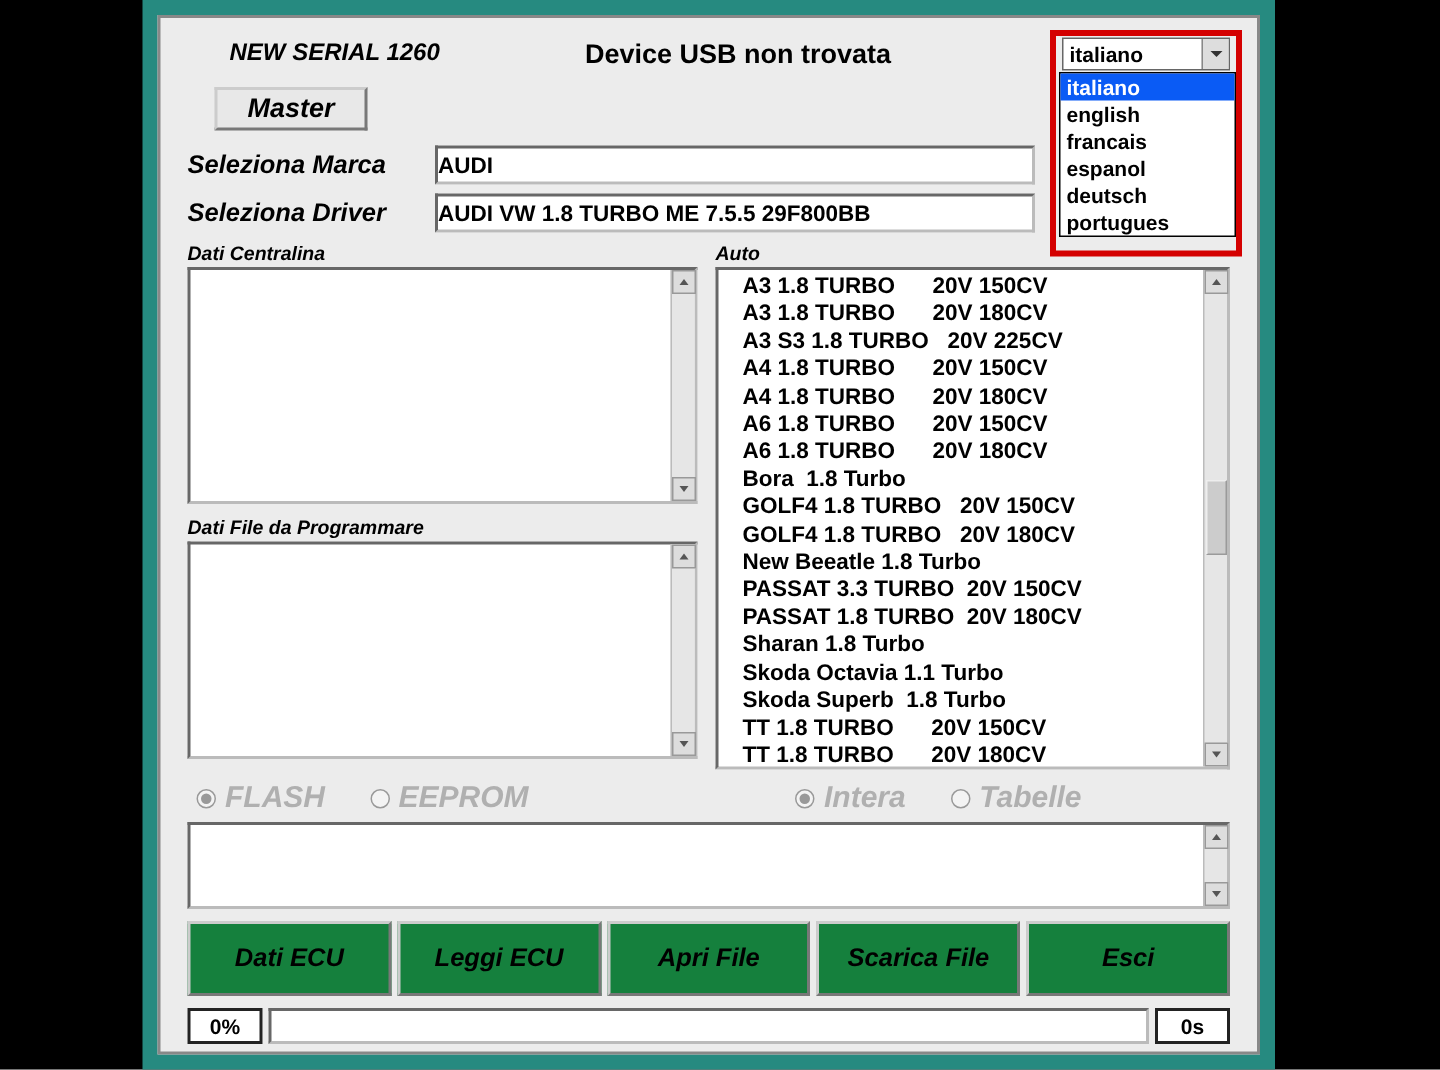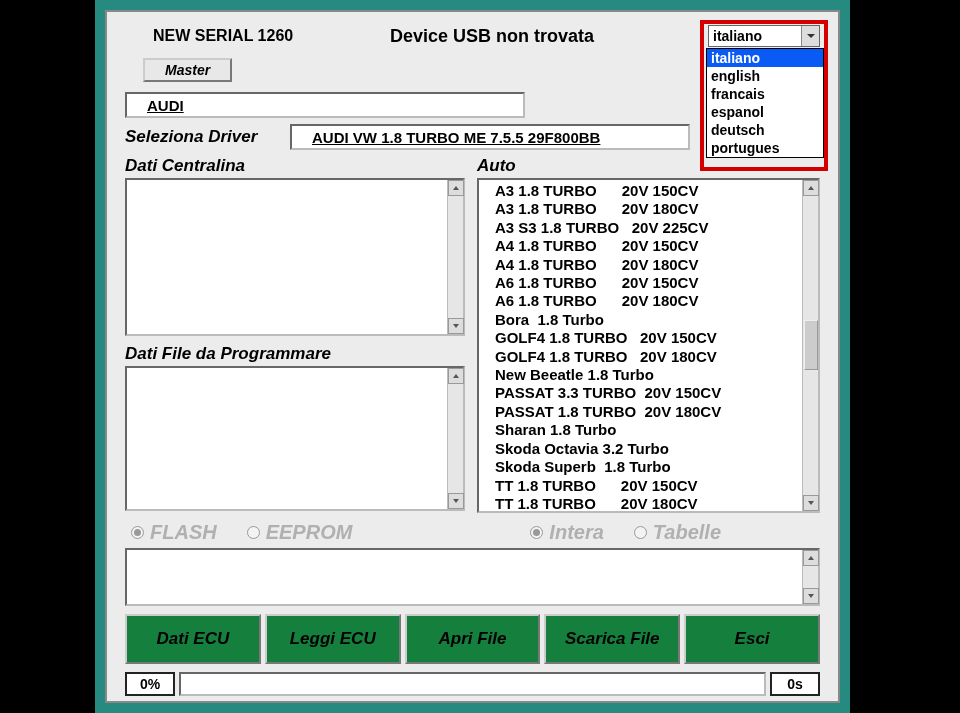--- a/index.html
+++ b/index.html
@@ -26,20 +26,21 @@
   padding: 10px 18px 10px 18px;
 }
 .header-row {
   display: flex;
   align-items: center;
   height: 28px;
   margin-bottom: 8px;
 }
 .serial {
   font-weight: bold;
+  font-style: italic;
   font-size: 16px;
   width: 195px;
   padding-left: 28px;
 }
 .device-status {
   font-weight: bold;
   font-size: 18px;
   padding-left: 70px;
   flex: 1;
 }
@@ -90,21 +91,21 @@
   font-weight: bold;
   padding: 0 4px;
   line-height: 18px;
   cursor: pointer;
 }
 .lang-item.selected { background: #0a5bf5; color: #fff; }
 
 .master-btn {
   background: #e8e8e8;
   border: 2px outset #ccc;
-  font-size: 14px;
+  font-size: 18px;
   font-weight: bold;
   padding: 2px 20px;
   margin-left: 18px;
   margin-bottom: 10px;
   font-style: italic;
 }
 
 .form-row {
   display: flex;
   align-items: center;
@@ -114,38 +115,37 @@
   width: 165px;
   font-weight: bold;
   font-style: italic;
   font-size: 17px;
 }
 .form-input {
   flex: 1;
   height: 26px;
   border: 2px inset #bbb;
   background: #fff;
-  padding: 0 20px;
+  padding: 0 0;
   font-size: 15px;
   font-weight: bold;
   max-width: 400px;
-  text-decoration: underline;
 }
 
 .lists-area {
   display: flex;
   gap: 12px;
   margin-top: 6px;
 }
 .left-col { width: 340px; }
 .right-col { flex: 1; }
 .list-title {
   font-weight: bold;
   font-style: italic;
-  font-size: 17px;
+  font-size: 13px;
   margin-bottom: 2px;
 }
 .listbox {
   background: #fff;
   border: 2px inset #bbb;
   position: relative;
 }
 .lb-centralina { height: 158px; margin-bottom: 8px; }
 .lb-file { height: 145px; }
 .lb-auto { height: 335px; }
@@ -285,20 +285,21 @@
       <div class="lang-item">english</div>
       <div class="lang-item">francais</div>
       <div class="lang-item">espanol</div>
       <div class="lang-item">deutsch</div>
       <div class="lang-item">portugues</div>
     </div>
 
     <button class="master-btn">Master</button>
 
     <div class="form-row">
+      <div class="form-label">Seleziona Marca</div>
       <input class="form-input" value="AUDI" style="">
     </div>
     <div class="form-row">
       <div class="form-label">Seleziona Driver</div>
       <input class="form-input" value="AUDI VW 1.8 TURBO ME 7.5.5 29F800BB" style="">
     </div>
 
     <div class="lists-area">
       <div class="left-col">
         <div class="list-title">Dati Centralina</div>
@@ -343,21 +344,21 @@
               <div class="auto-row">A4 1.8 TURBO      20V 180CV</div>
               <div class="auto-row">A6 1.8 TURBO      20V 150CV</div>
               <div class="auto-row">A6 1.8 TURBO      20V 180CV</div>
               <div class="auto-row">Bora  1.8 Turbo</div>
               <div class="auto-row">GOLF4 1.8 TURBO   20V 150CV</div>
               <div class="auto-row">GOLF4 1.8 TURBO   20V 180CV</div>
               <div class="auto-row">New Beeatle 1.8 Turbo</div>
               <div class="auto-row">PASSAT 3.3 TURBO  20V 150CV</div>
               <div class="auto-row">PASSAT 1.8 TURBO  20V 180CV</div>
               <div class="auto-row">Sharan 1.8 Turbo</div>
-              <div class="auto-row">Skoda Octavia 3.2 Turbo</div>
+              <div class="auto-row">Skoda Octavia 1.1 Turbo</div>
               <div class="auto-row">Skoda Superb  1.8 Turbo</div>
               <div class="auto-row">TT 1.8 TURBO      20V 150CV</div>
               <div class="auto-row">TT 1.8 TURBO      20V 180CV</div>
             </div>
           <div class="scrollbar">
             <div class="scroll-arrow">
                 <svg viewBox="0 0 8 8">
                   <path d="M1 6 L4 2 L7 6 Z" fill="#555"></path>
                 </svg>
               </div>

